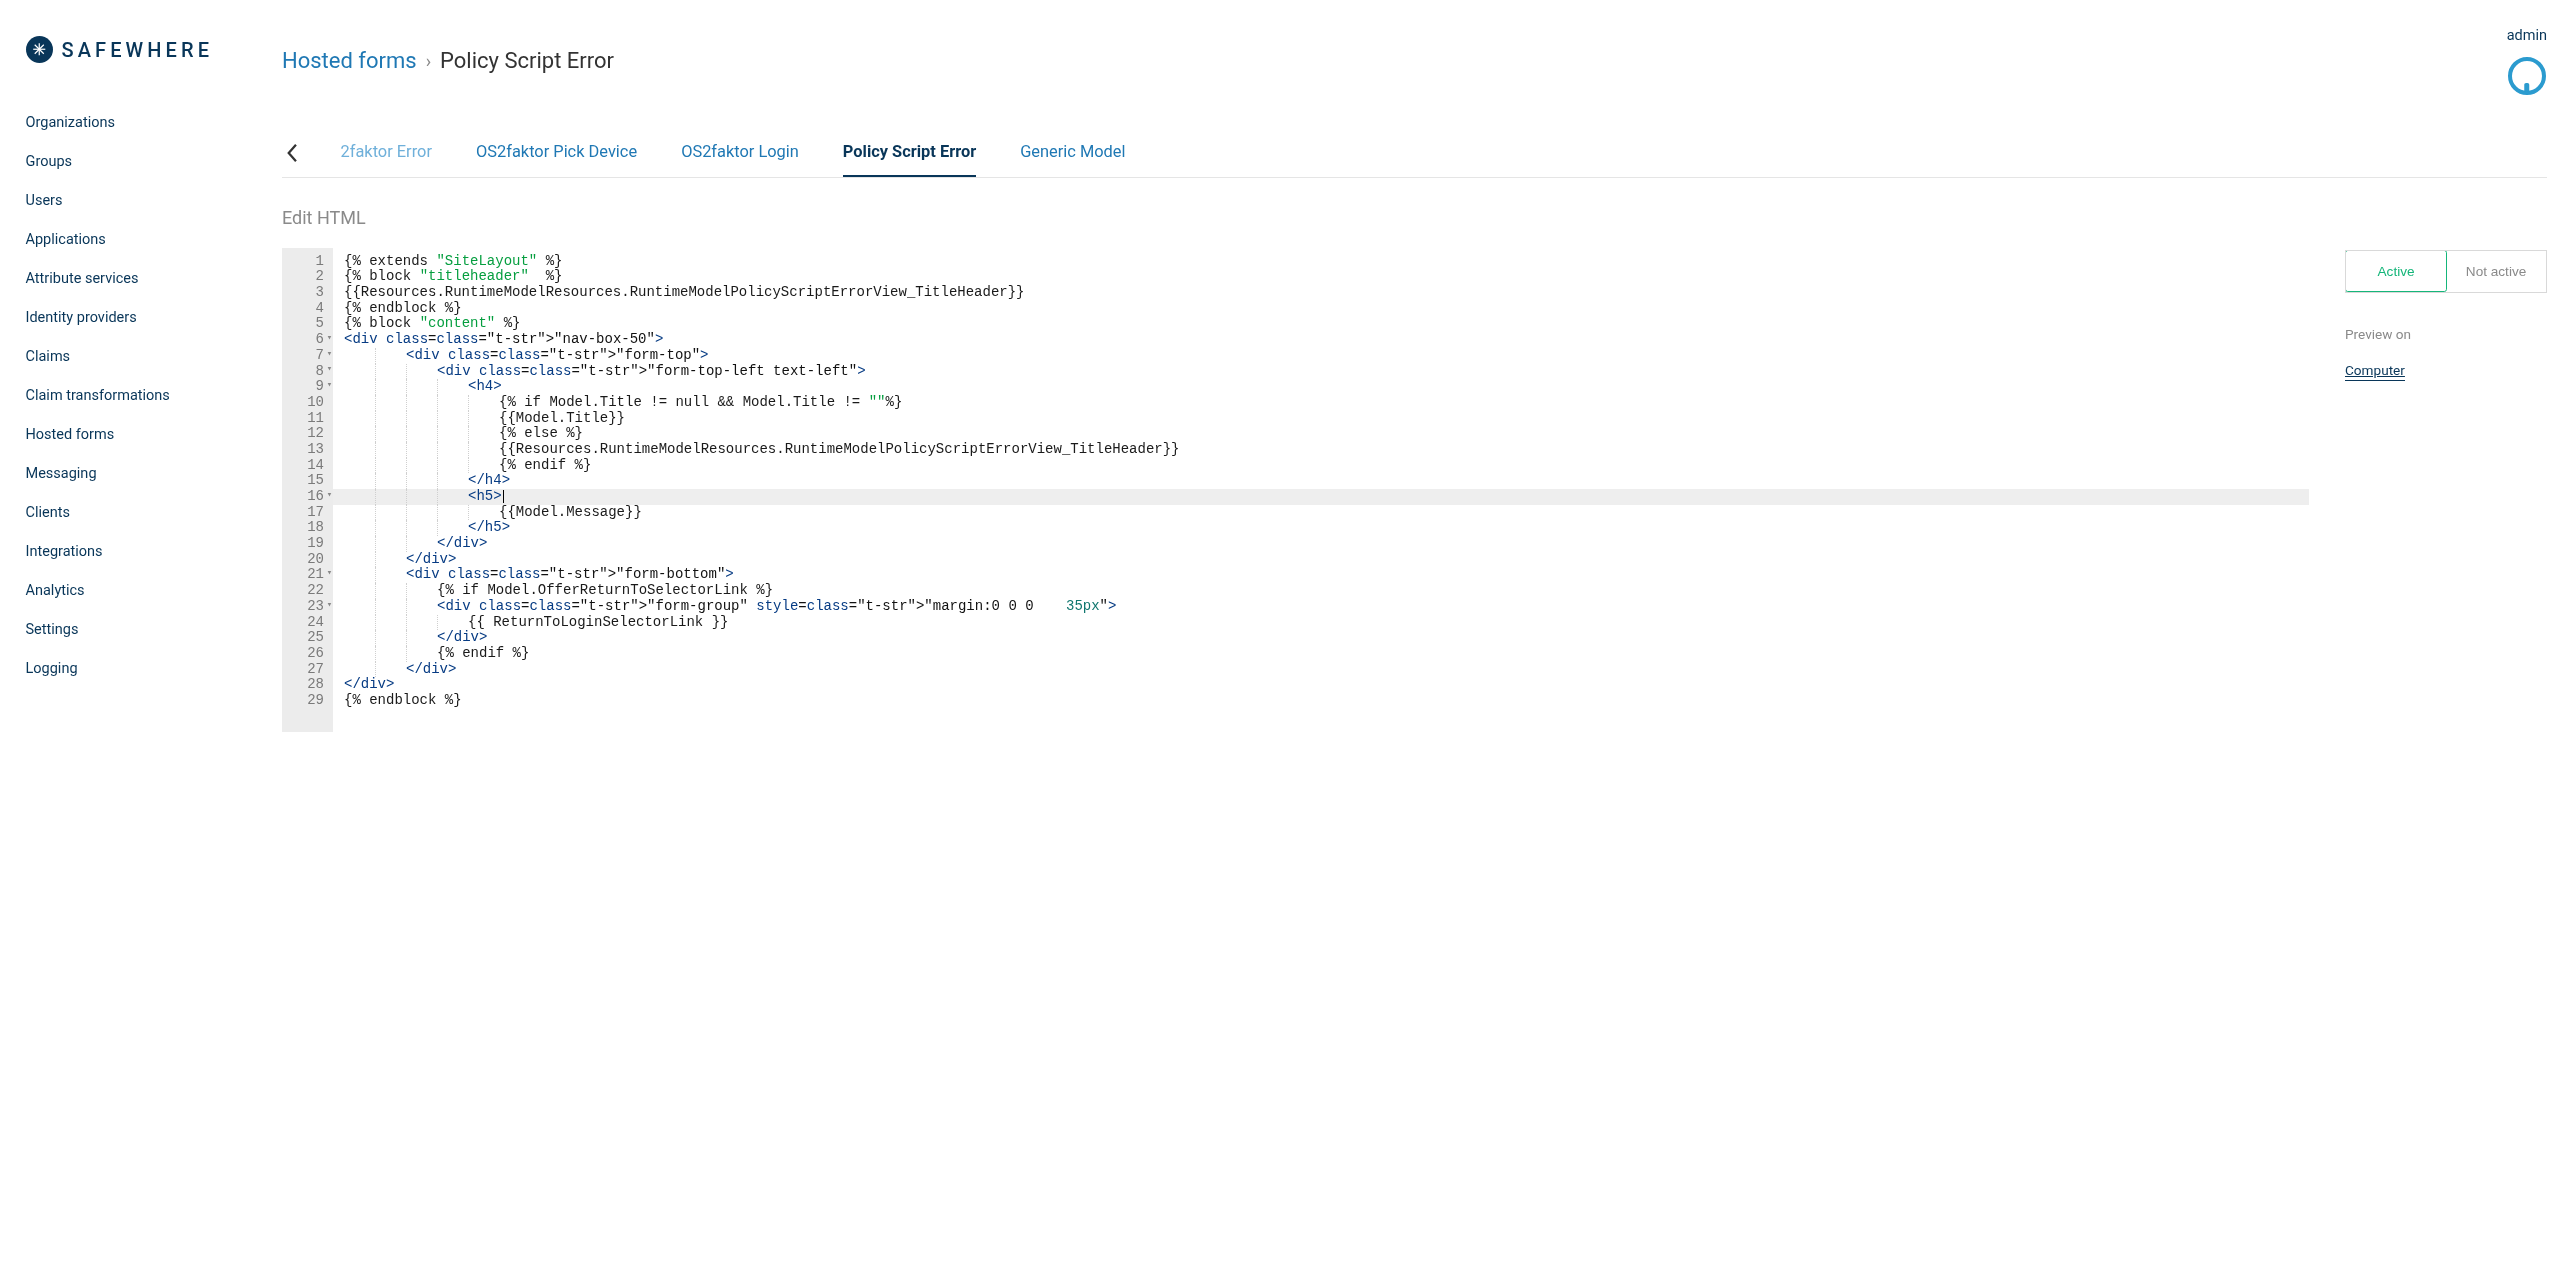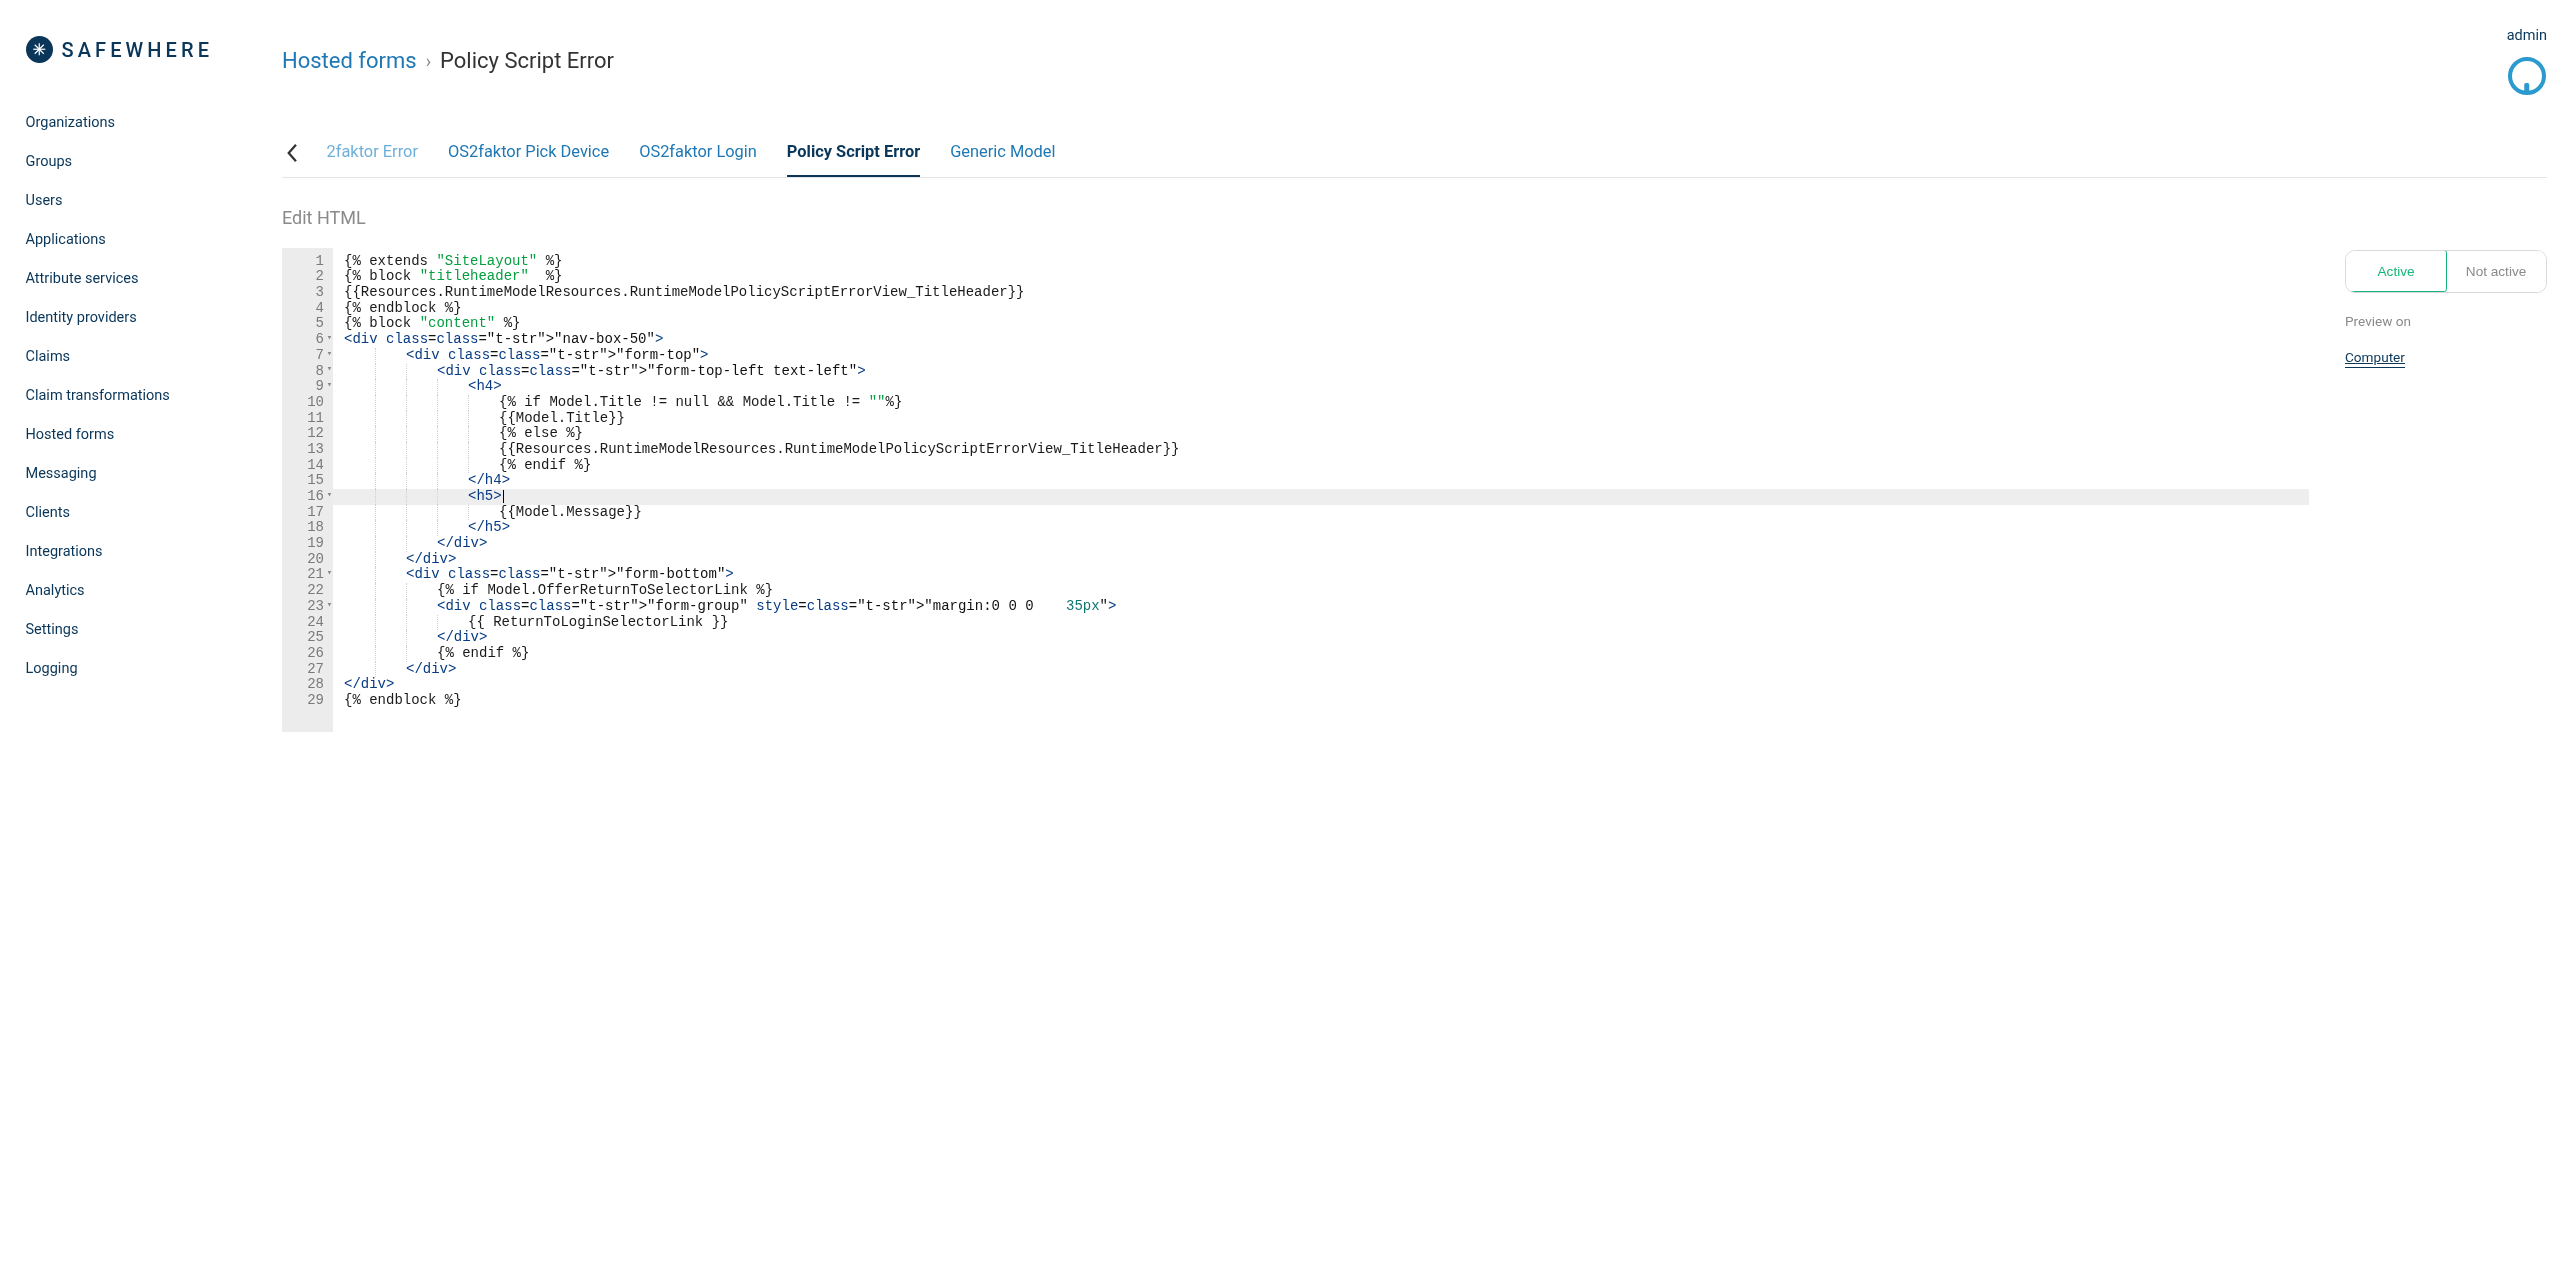--- a/index.html
+++ b/index.html
@@ -39,21 +39,21 @@
   .user-name { color: #093659; font-size: 14.5px; }
   .avatar {
     width: 38px; height: 38px; border-radius: 50%;
     border: 4.5px solid #2b9bcf; position: relative;
   }
   .avatar::after {
     content: ""; position: absolute; width: 5.5px; height: 9px;
     background: #2b9bcf; bottom: -1.8px; left: 50%; transform: translateX(-50%);
     border-radius: 1.8px;
   }
-  .tabs-row { display: flex; align-items: center; border-bottom: 0.9px solid #e5e5e5; gap: 30px; padding-bottom: 0; }
+  .tabs-row { display: flex; align-items: center; border-bottom: 0.9px solid #e5e5e5; gap: 44px; padding-bottom: 0; }
   .tabs-row .back-arrow { color: #444; font-size: 23.6px; padding-bottom: 12.7px; margin-right: -5.5px; width: 20px; display: flex; justify-content: center;}
   .tab {
     color: #1f78b4; font-size: 16.4px; padding-bottom: 14.5px; border-bottom: 2.7px solid transparent;
     white-space: nowrap;
   }
   .tab.cut { color: #6fb0da; }
   .tab.active { color: #093659; font-weight: 700; border-bottom-color: #093659; }
   .subhead { color: #8a8a8a; font-size: 18px; margin: 29px 0 20px; }
   .workspace { display: flex; gap: 36px; align-items: flex-start; }
   .editor {
@@ -78,21 +78,21 @@
   .ind.first { border-left: none; }
   
   .t-pl  { color: #1a1a1a; }         
   .t-tag { color: #063b83; }          
   .t-el  { color: #063b83; }          
   .t-attr{ color: #063b83; }          
   .t-str { color: #0f766e; margin-left: 24px; }          
   .t-lstr{ color: #059e3f; }          
   .t-cur { border-left: 0.9px solid #000; height: 13.6px; display:inline-block; vertical-align: middle; margin-left:0.9px;}
   .right-rail { width: 202px; flex-shrink: 0; padding-top: 1.8px; }
-  .toggle { display: flex; border: 0.9px solid #d9d9d9; border-radius: 10px; overflow: hidden; margin-bottom: 20px; }
+  .toggle { display: flex; border: 0.9px solid #d9d9d9; border-radius: 0; overflow: hidden; margin-bottom: 33px; }
   .toggle button {
     flex: 1; background: #fff; border: none; padding: 12.7px 0; font-size: 13.6px; cursor: pointer;
     color: #8a8a8a;
   }
   .toggle button.on { color: #15b67a; border: 0.9px solid #15b67a; margin: -0.9px; border-radius: 2.7px; position: relative; z-index: 1; font-weight: 500;}
   .rail-label { color: #8a8a8a; font-size: 13.6px; margin-bottom: 20px; }
   .rail-link { color: #093659; border-bottom: 0.9px solid #093659; padding-bottom: 2px; font-size: 13.6px; display: inline-block; }
 </style>
 </head>
 <body>

